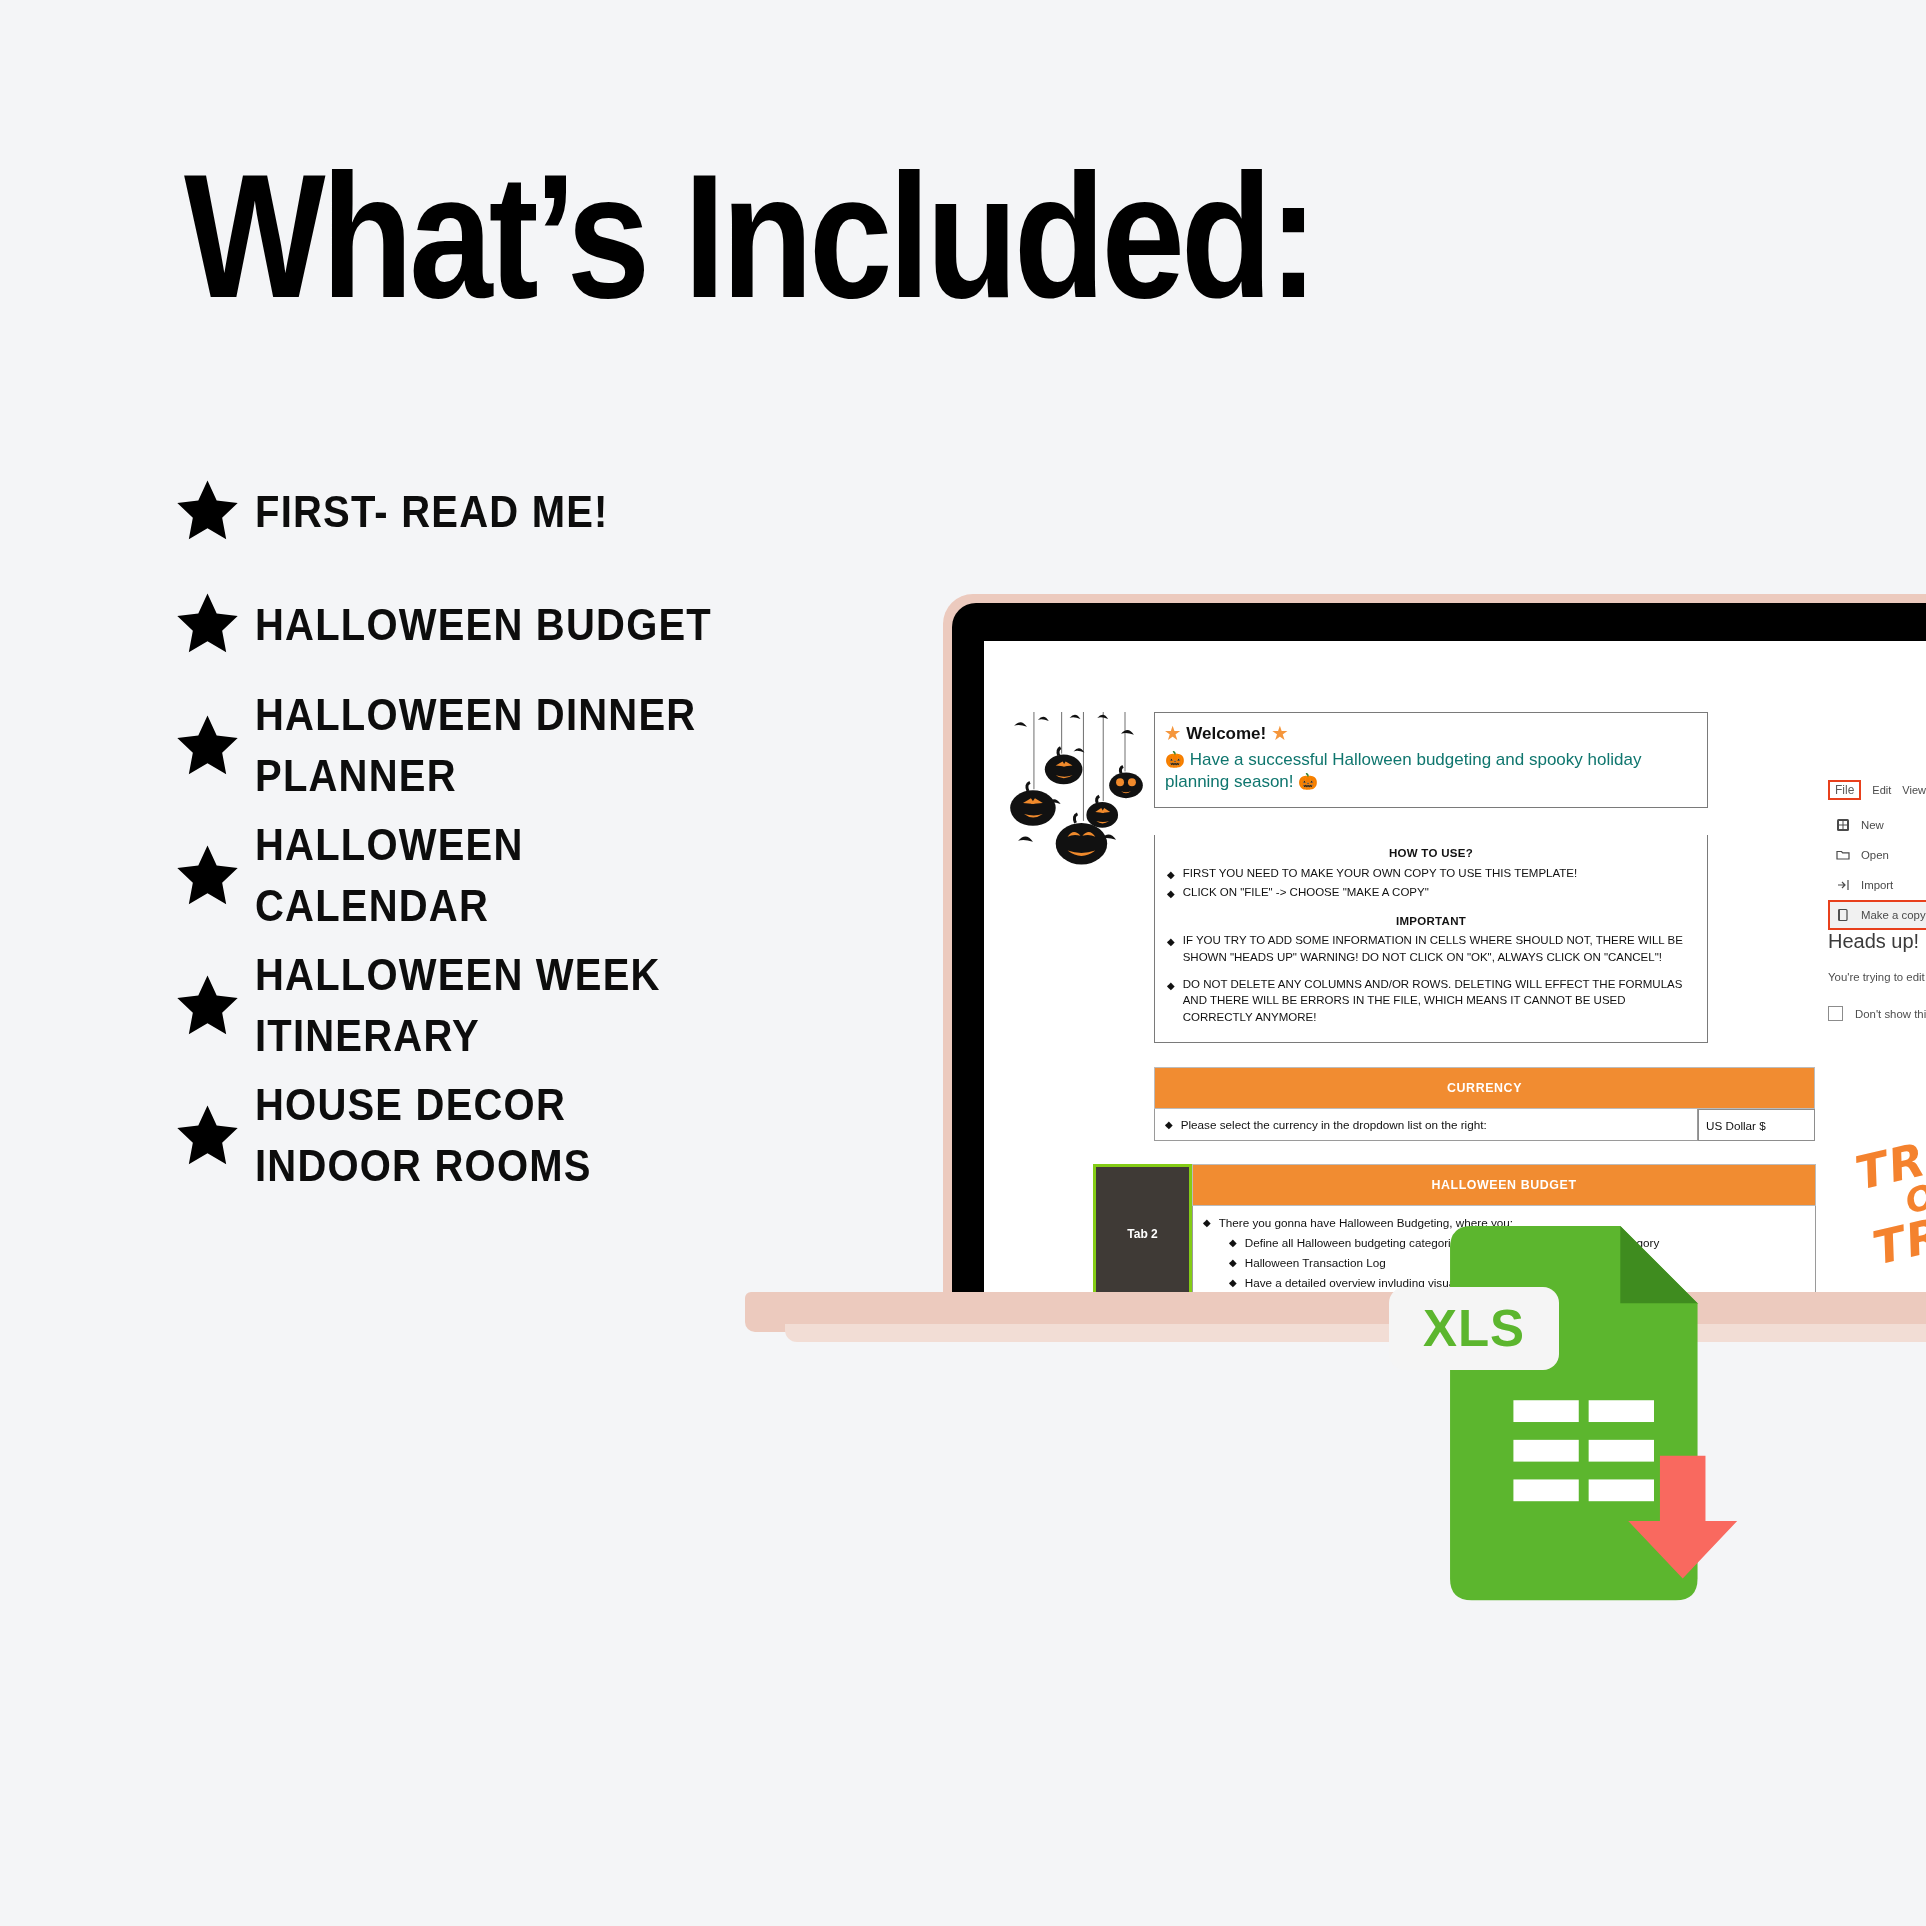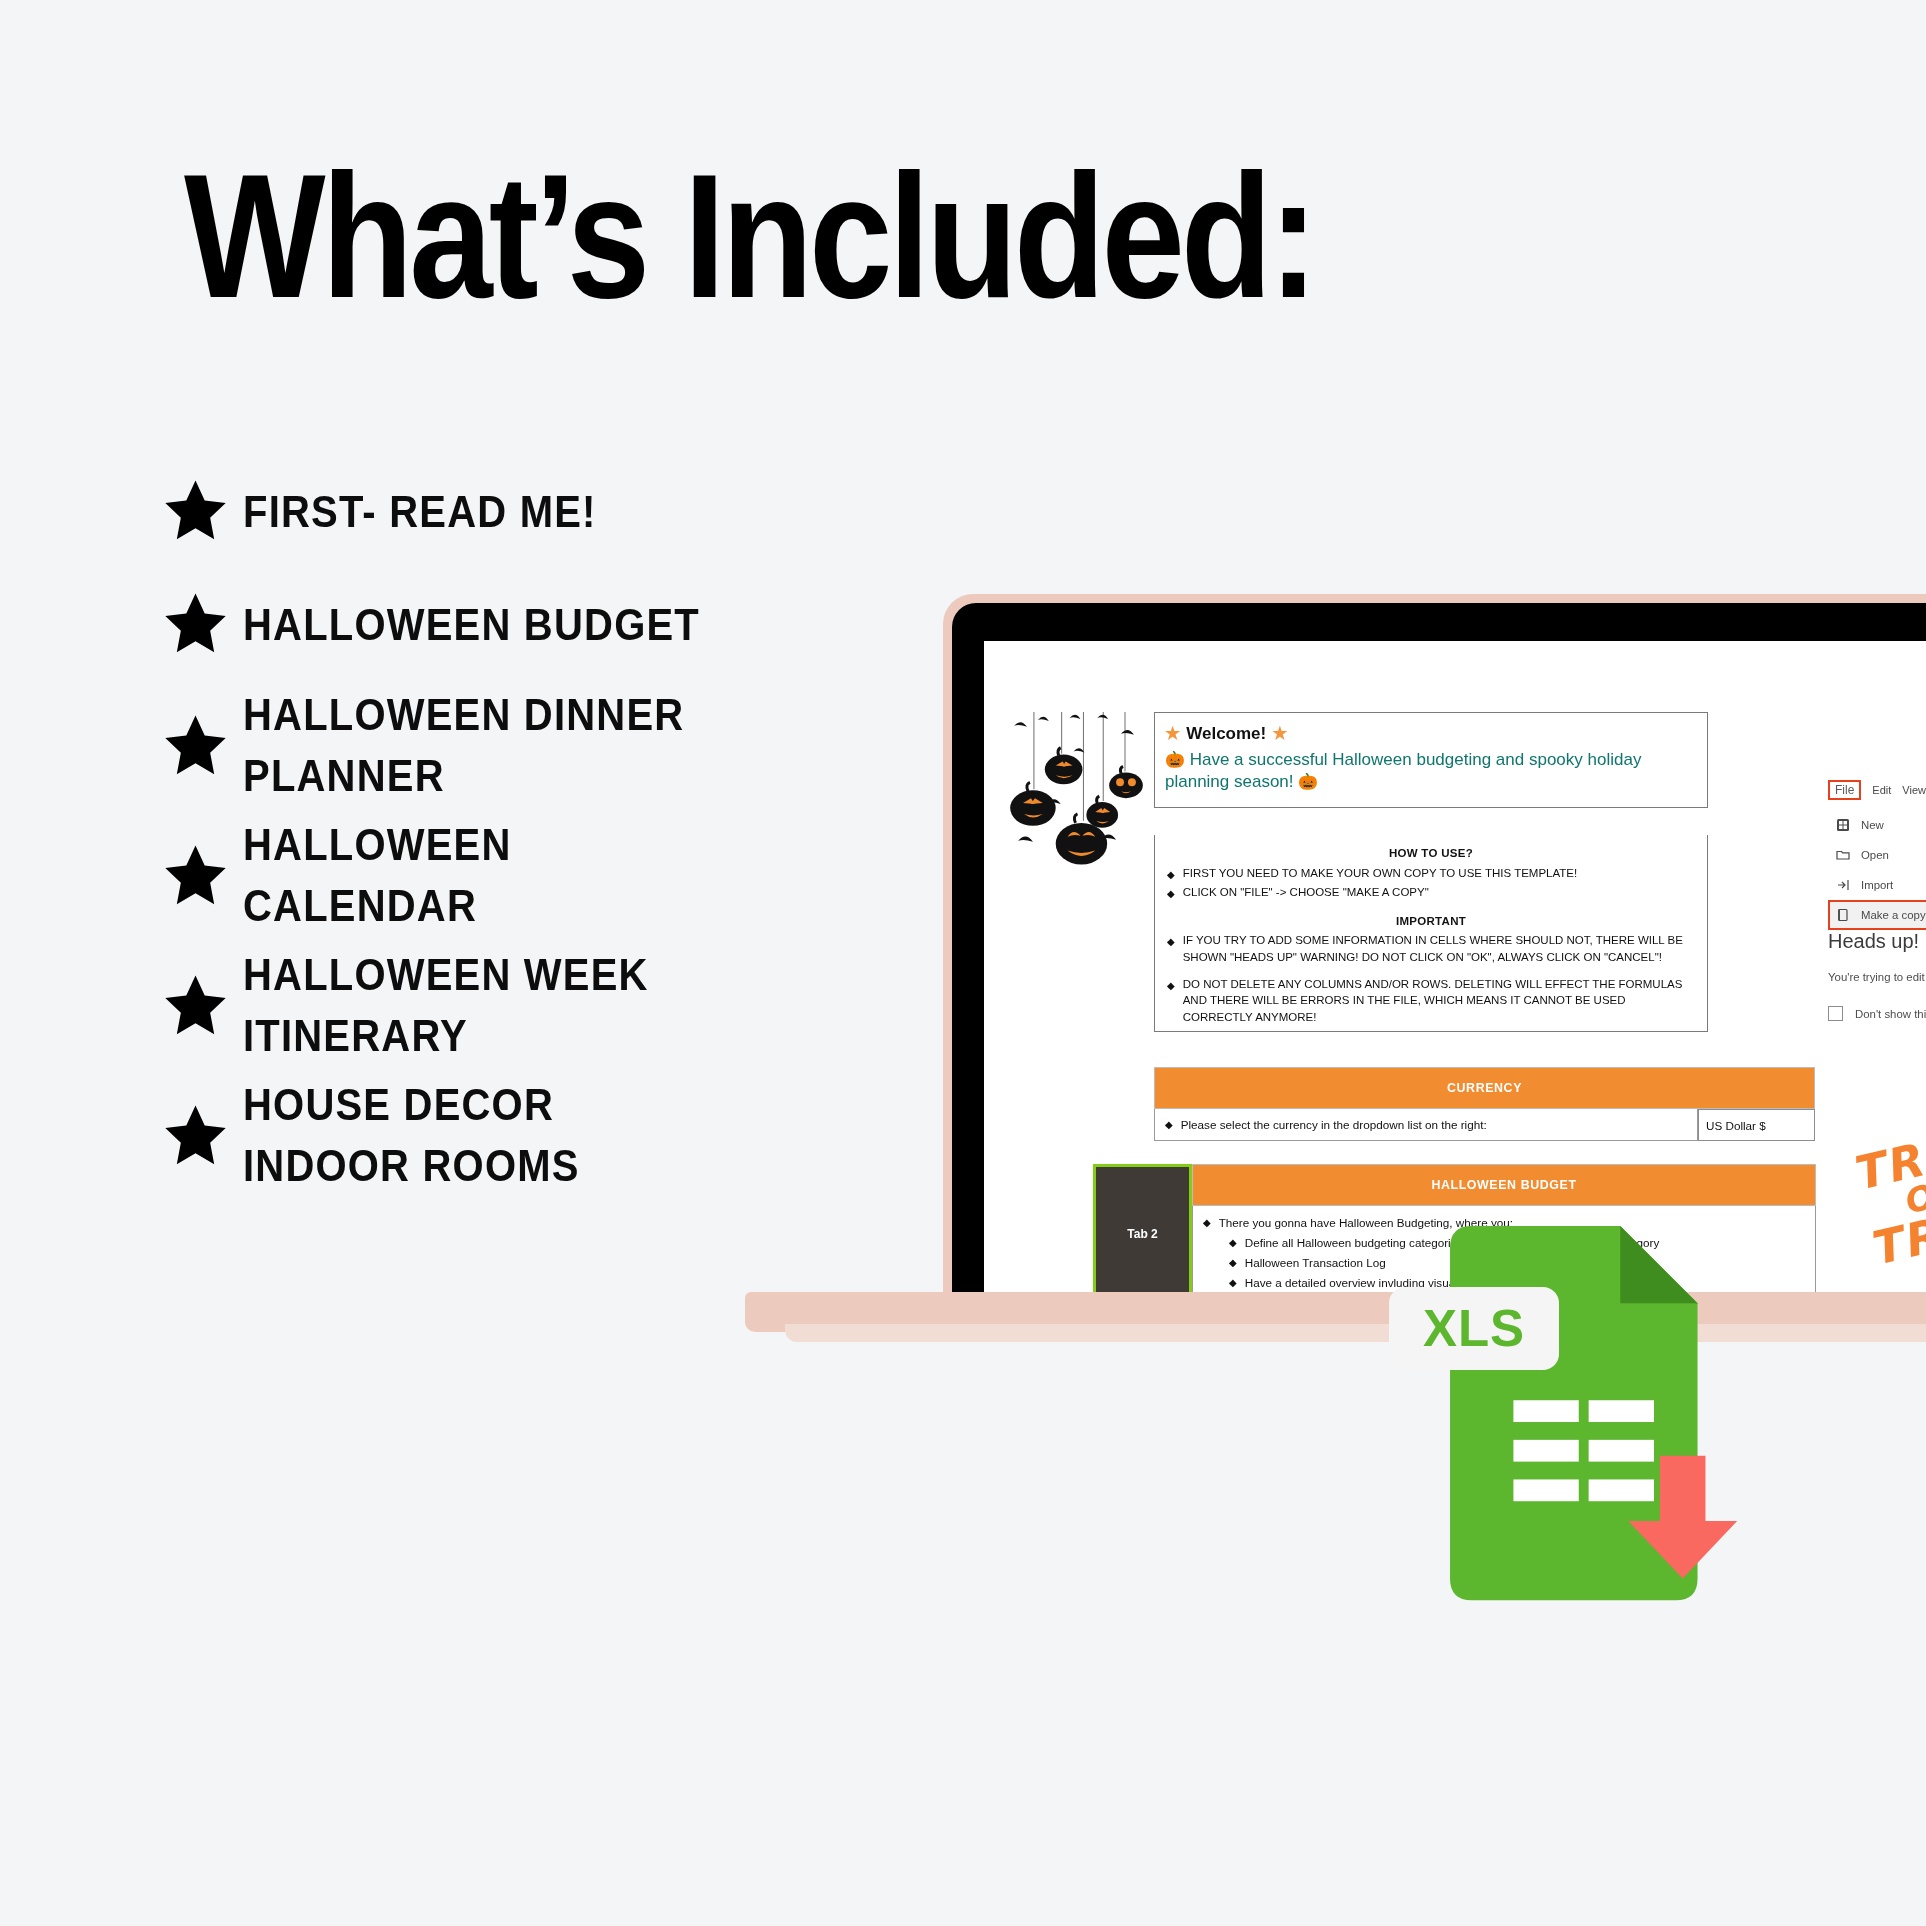--- a/index.html
+++ b/index.html
@@ -20,21 +20,21 @@
     letter-spacing: -4px;
     color: #000;
     line-height: 1.0;
     font-family: "Liberation Sans", sans-serif;
     transform: scaleY(1.18);
     transform-origin: left top;
   }
 
   .feature-list {
     position: absolute;
-    left: 148px; top: 465px;
+    left: 160px; top: 465px;
     width: 792px;
   }
   .feature-item {
     display: flex;
     align-items: center;
     margin-bottom: 22px;
     min-height: 91px;
   }
   .star-icon { width: 95px; flex: 0 0 95px; display:flex; align-items:center; justify-content:center; }
   .star-icon svg { display:block; }
@@ -99,21 +99,21 @@
   .welcome-line2 { font-size: 17px; font-weight: 400; color:#0f766e; line-height:1.28; }
   .star-or { color:#f5963c; font-size: 17px; }
   .pk { font-size: 16px; }
 
   .howto-box {
     position: absolute; left: 170px; top: 194px;
     width: 554px;
     border: 1.6px solid #7a7a7a;
     border-top: none;
     background: #fff;
-    padding: 10px 12px 5px 12px;
+    padding: 10px 12px 16px 12px;
     font-size: 11.5px;
     color: #111;
     line-height: 1.45;
   }
   .howto-head { text-align:center; font-weight:700; letter-spacing:0.3px; margin-bottom: 3px; }
   .howto-li { white-space: nowrap; overflow: hidden; }
   .spacer-sm { height: 10px; }
 
   
   .sheet-block { position: absolute; display: flex; }

